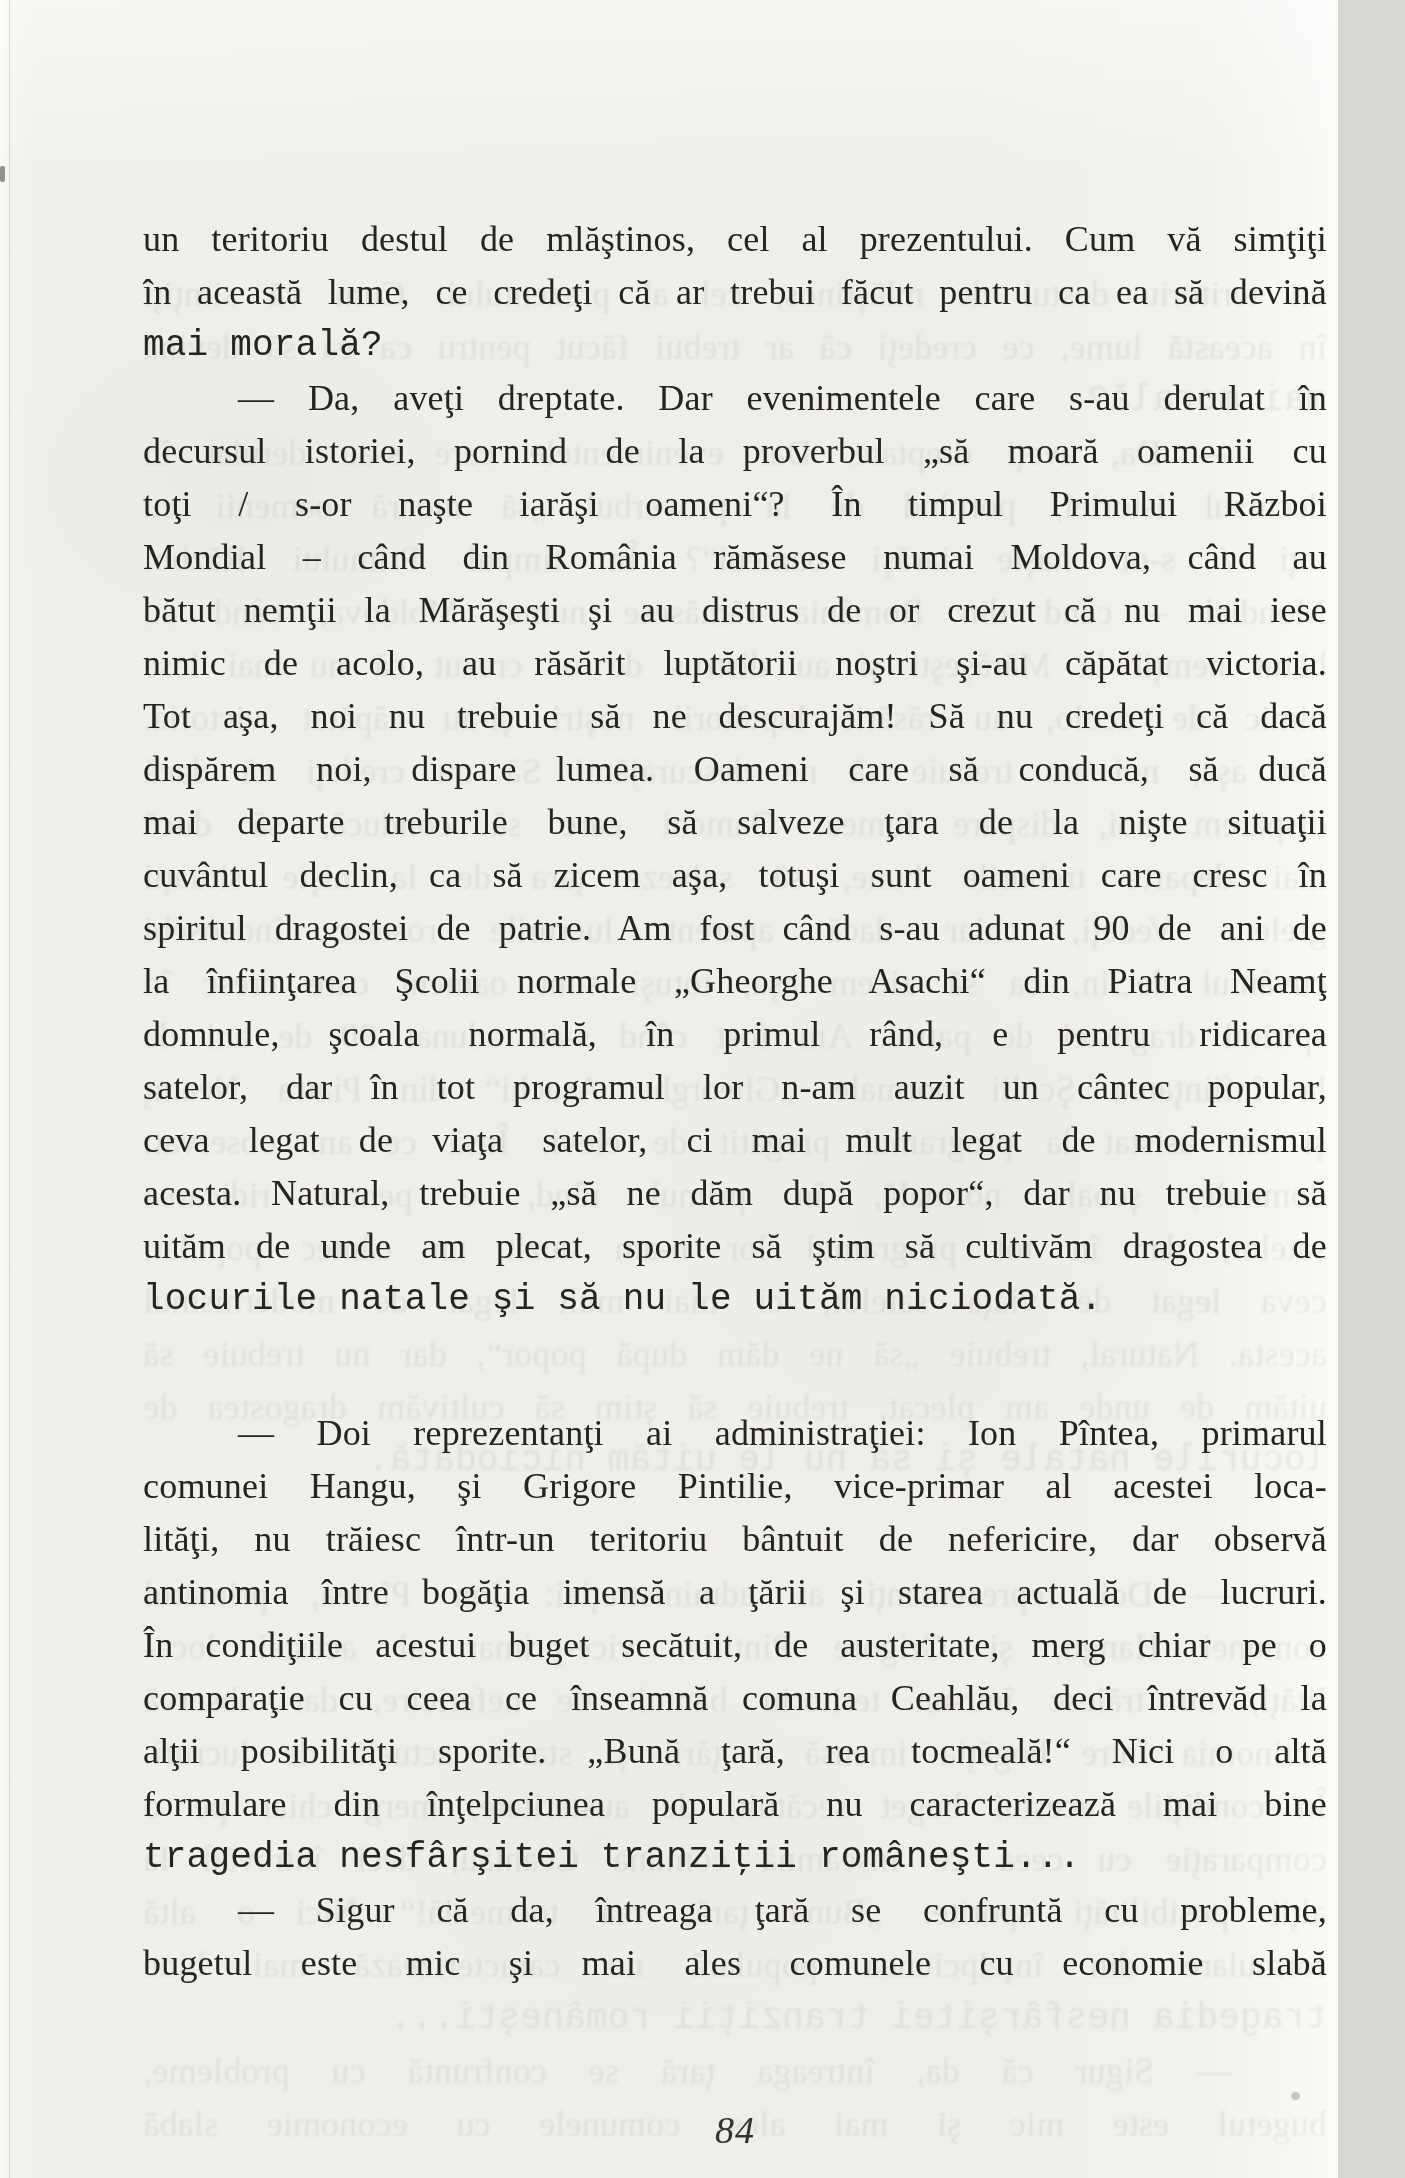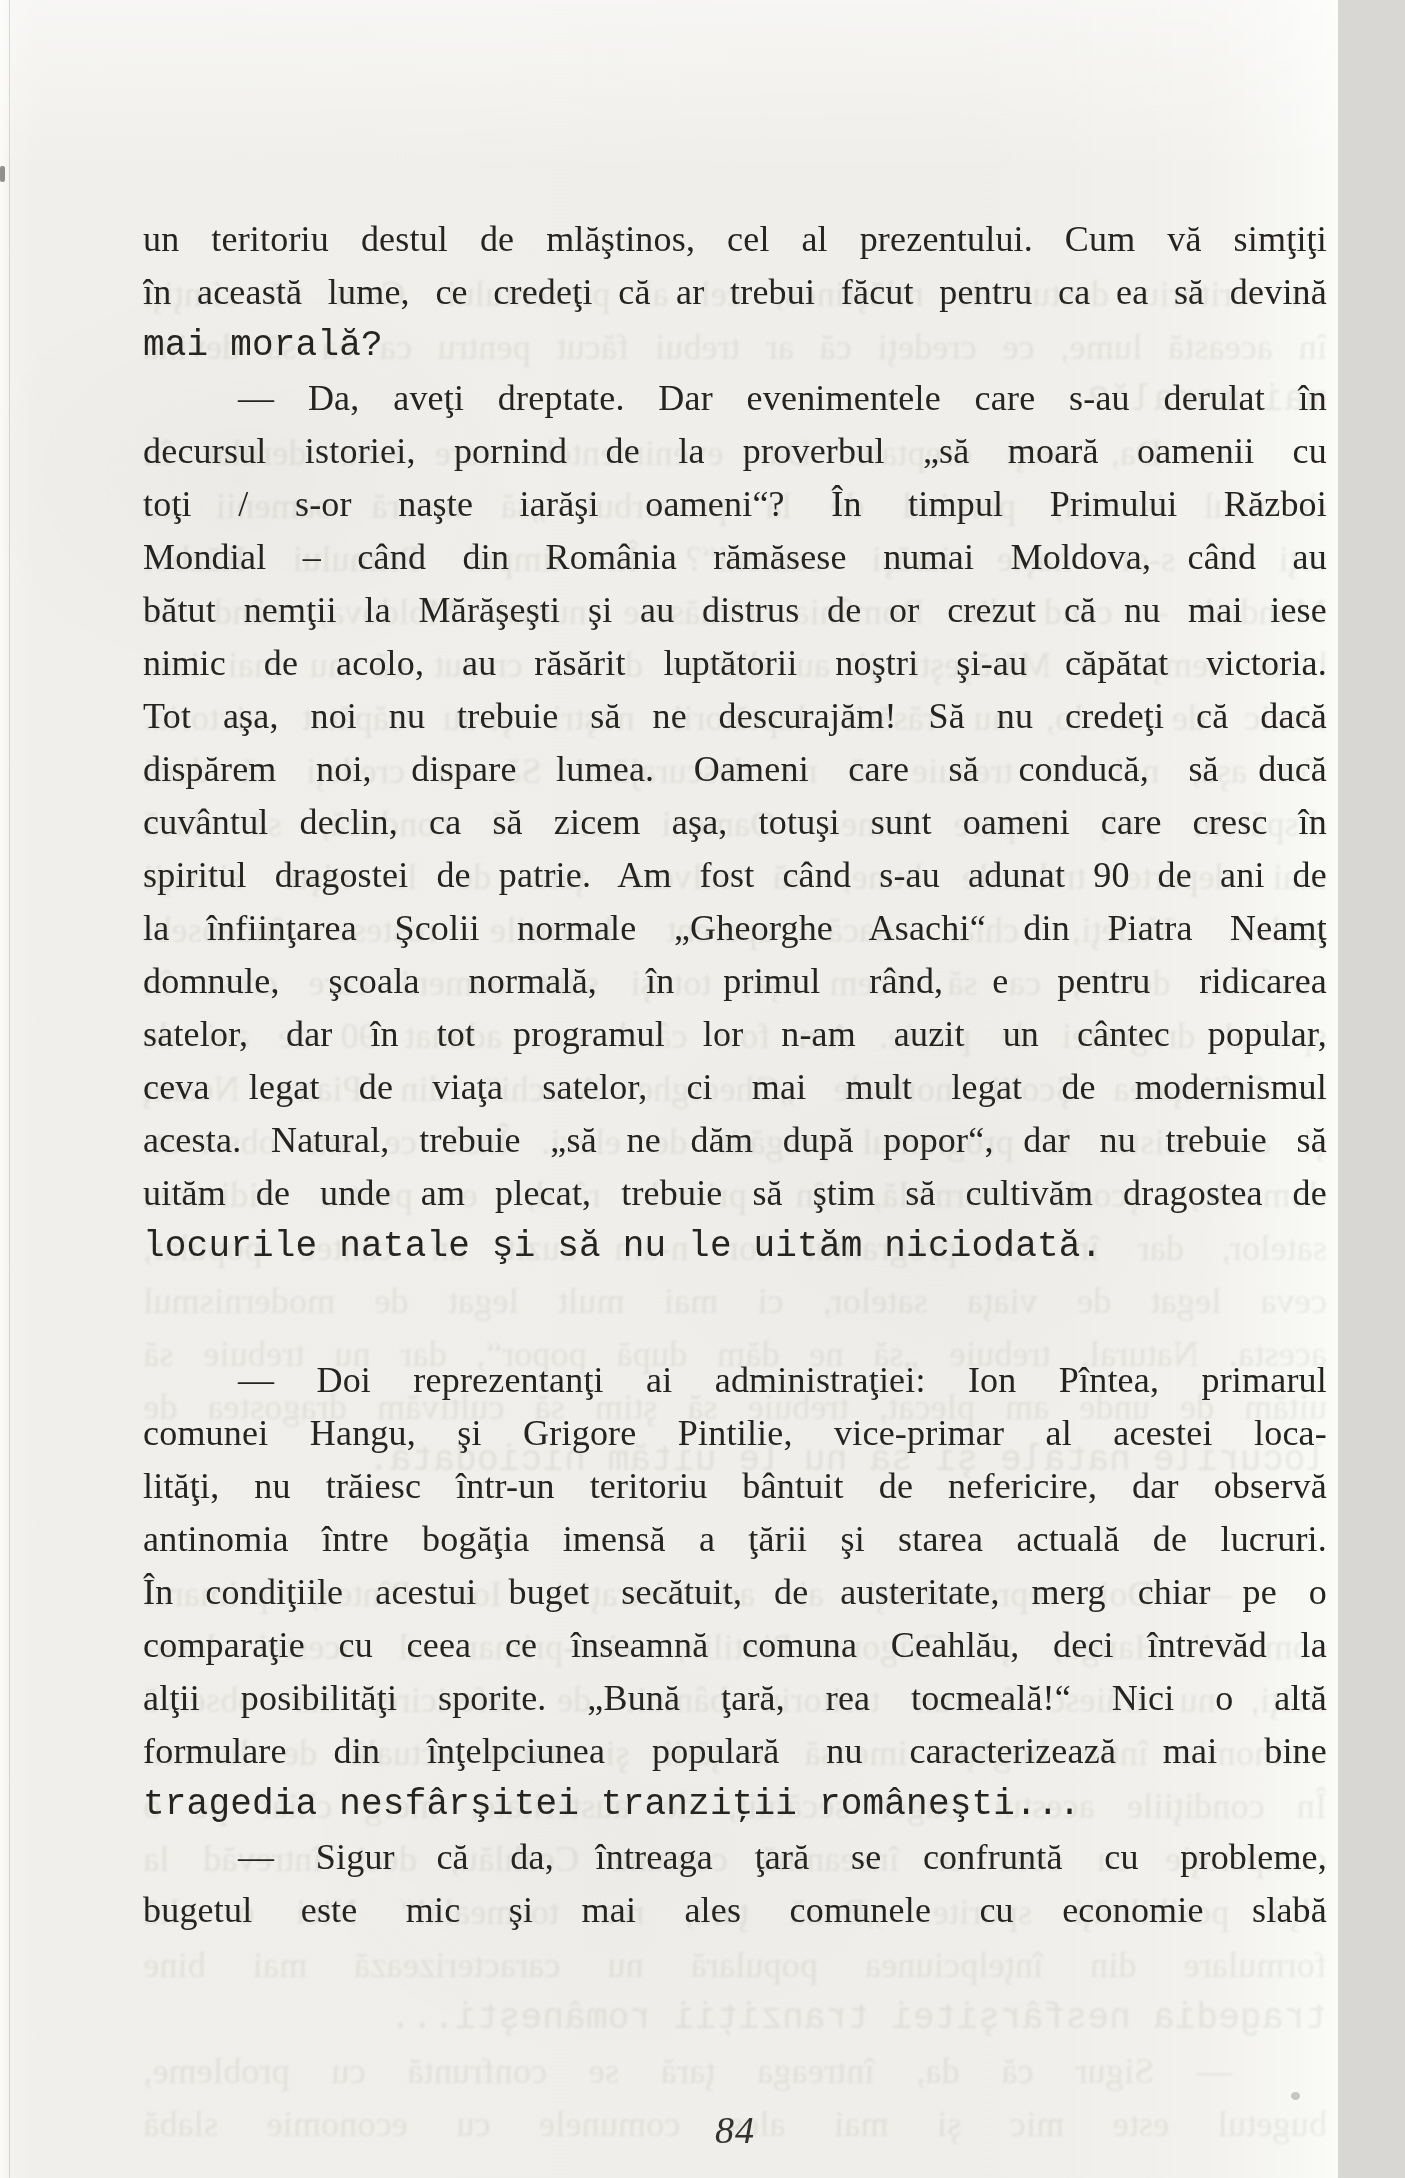--- a/index.html
+++ b/index.html
@@ -146,28 +146,29 @@
       </div>
       <div class="para">
         <div class="line indent">— Da, aveţi dreptate. Dar evenimentele care s-au derulat în</div>
         <div class="line">decursul istoriei, pornind de la proverbul „să moară oamenii cu</div>
         <div class="line">toţi / s-or naşte iarăşi oameni“? În timpul Primului Război</div>
         <div class="line">Mondial – când din România rămăsese numai Moldova, când au</div>
         <div class="line">bătut nemţii la Mărăşeşti şi au distrus de or crezut că nu mai iese</div>
         <div class="line">nimic de acolo, au răsărit luptătorii noştri şi-au căpătat victoria.</div>
         <div class="line">Tot aşa, noi nu trebuie să ne descurajăm! Să nu credeţi că dacă</div>
         <div class="line">dispărem noi, dispare lumea. Oameni care să conducă, să ducă</div>
+        <div class="line">mai departe treburile bune, să salveze ţara de la nişte situaţii</div>
         <div class="line">cuvântul declin, ca să zicem aşa, totuşi sunt oameni care cresc în</div>
         <div class="line">spiritul dragostei de patrie. Am fost când s-au adunat 90 de ani de</div>
         <div class="line">la înfiinţarea Şcolii normale „Gheorghe Asachi“ din Piatra Neamţ</div>
         <div class="line">domnule, şcoala normală, în primul rând, e pentru ridicarea</div>
         <div class="line">satelor, dar în tot programul lor n-am auzit un cântec popular,</div>
         <div class="line">ceva legat de viaţa satelor, ci mai mult legat de modernismul</div>
         <div class="line">acesta. Natural, trebuie „să ne dăm după popor“, dar nu trebuie să</div>
-        <div class="line">uităm de unde am plecat, trebuie să ştim să cultivăm dragostea de</div>
+        <div class="line">uităm de unde am plecat, sporite să ştim să cultivăm dragostea de</div>
         <div class="line last">locurile natale şi să nu le uităm niciodată.</div>
       </div>
       <div class="para gap">
         <div class="line indent">— Doi reprezentanţi ai administraţiei: Ion Pîntea, primarul</div>
         <div class="line">comunei Hangu, şi Grigore Pintilie, vice-primar al acestei loca-</div>
         <div class="line">lităţi, nu trăiesc într-un teritoriu bântuit de nefericire, dar observă</div>
         <div class="line">antinomia între bogăţia imensă a ţării şi starea actuală de lucruri.</div>
         <div class="line">În condiţiile acestui buget secătuit, de austeritate, merg chiar pe o</div>
         <div class="line">comparaţie cu ceea ce înseamnă comuna Ceahlău, deci întrevăd la</div>
         <div class="line">alţii posibilităţi sporite. „Bună ţară, rea tocmeală!“ Nici o altă</div>

